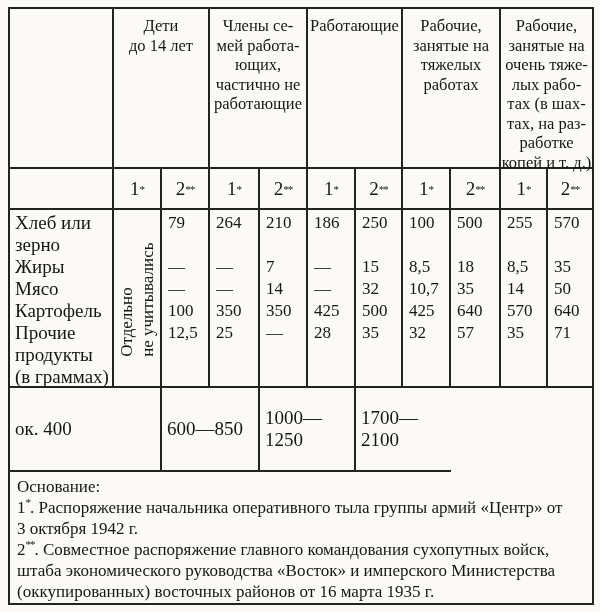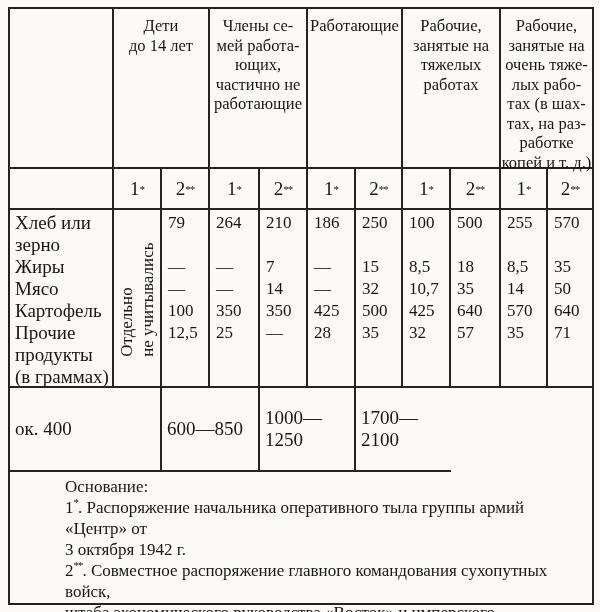--- a/index.html
+++ b/index.html
@@ -22,21 +22,21 @@
     box-sizing:border-box;
   }
   .cell{
     border-right:2px solid #232323;
     border-bottom:2px solid #232323;
     box-sizing:border-box;
     overflow:visible;
     position:relative;
   }
   .lr{border-right:none;}
-  .lb{border-bottom:none;margin-left:48px;}
+  .lb{border-bottom:none;}
   .span2{grid-column:span 2;}
   .pre{white-space:pre-line;}
   
   .group{
     font-size:16.5px;line-height:19.5px;
     text-align:center;padding-top:7px;
   }
   
   .sub{
     display:flex;align-items:center;justify-content:center;

